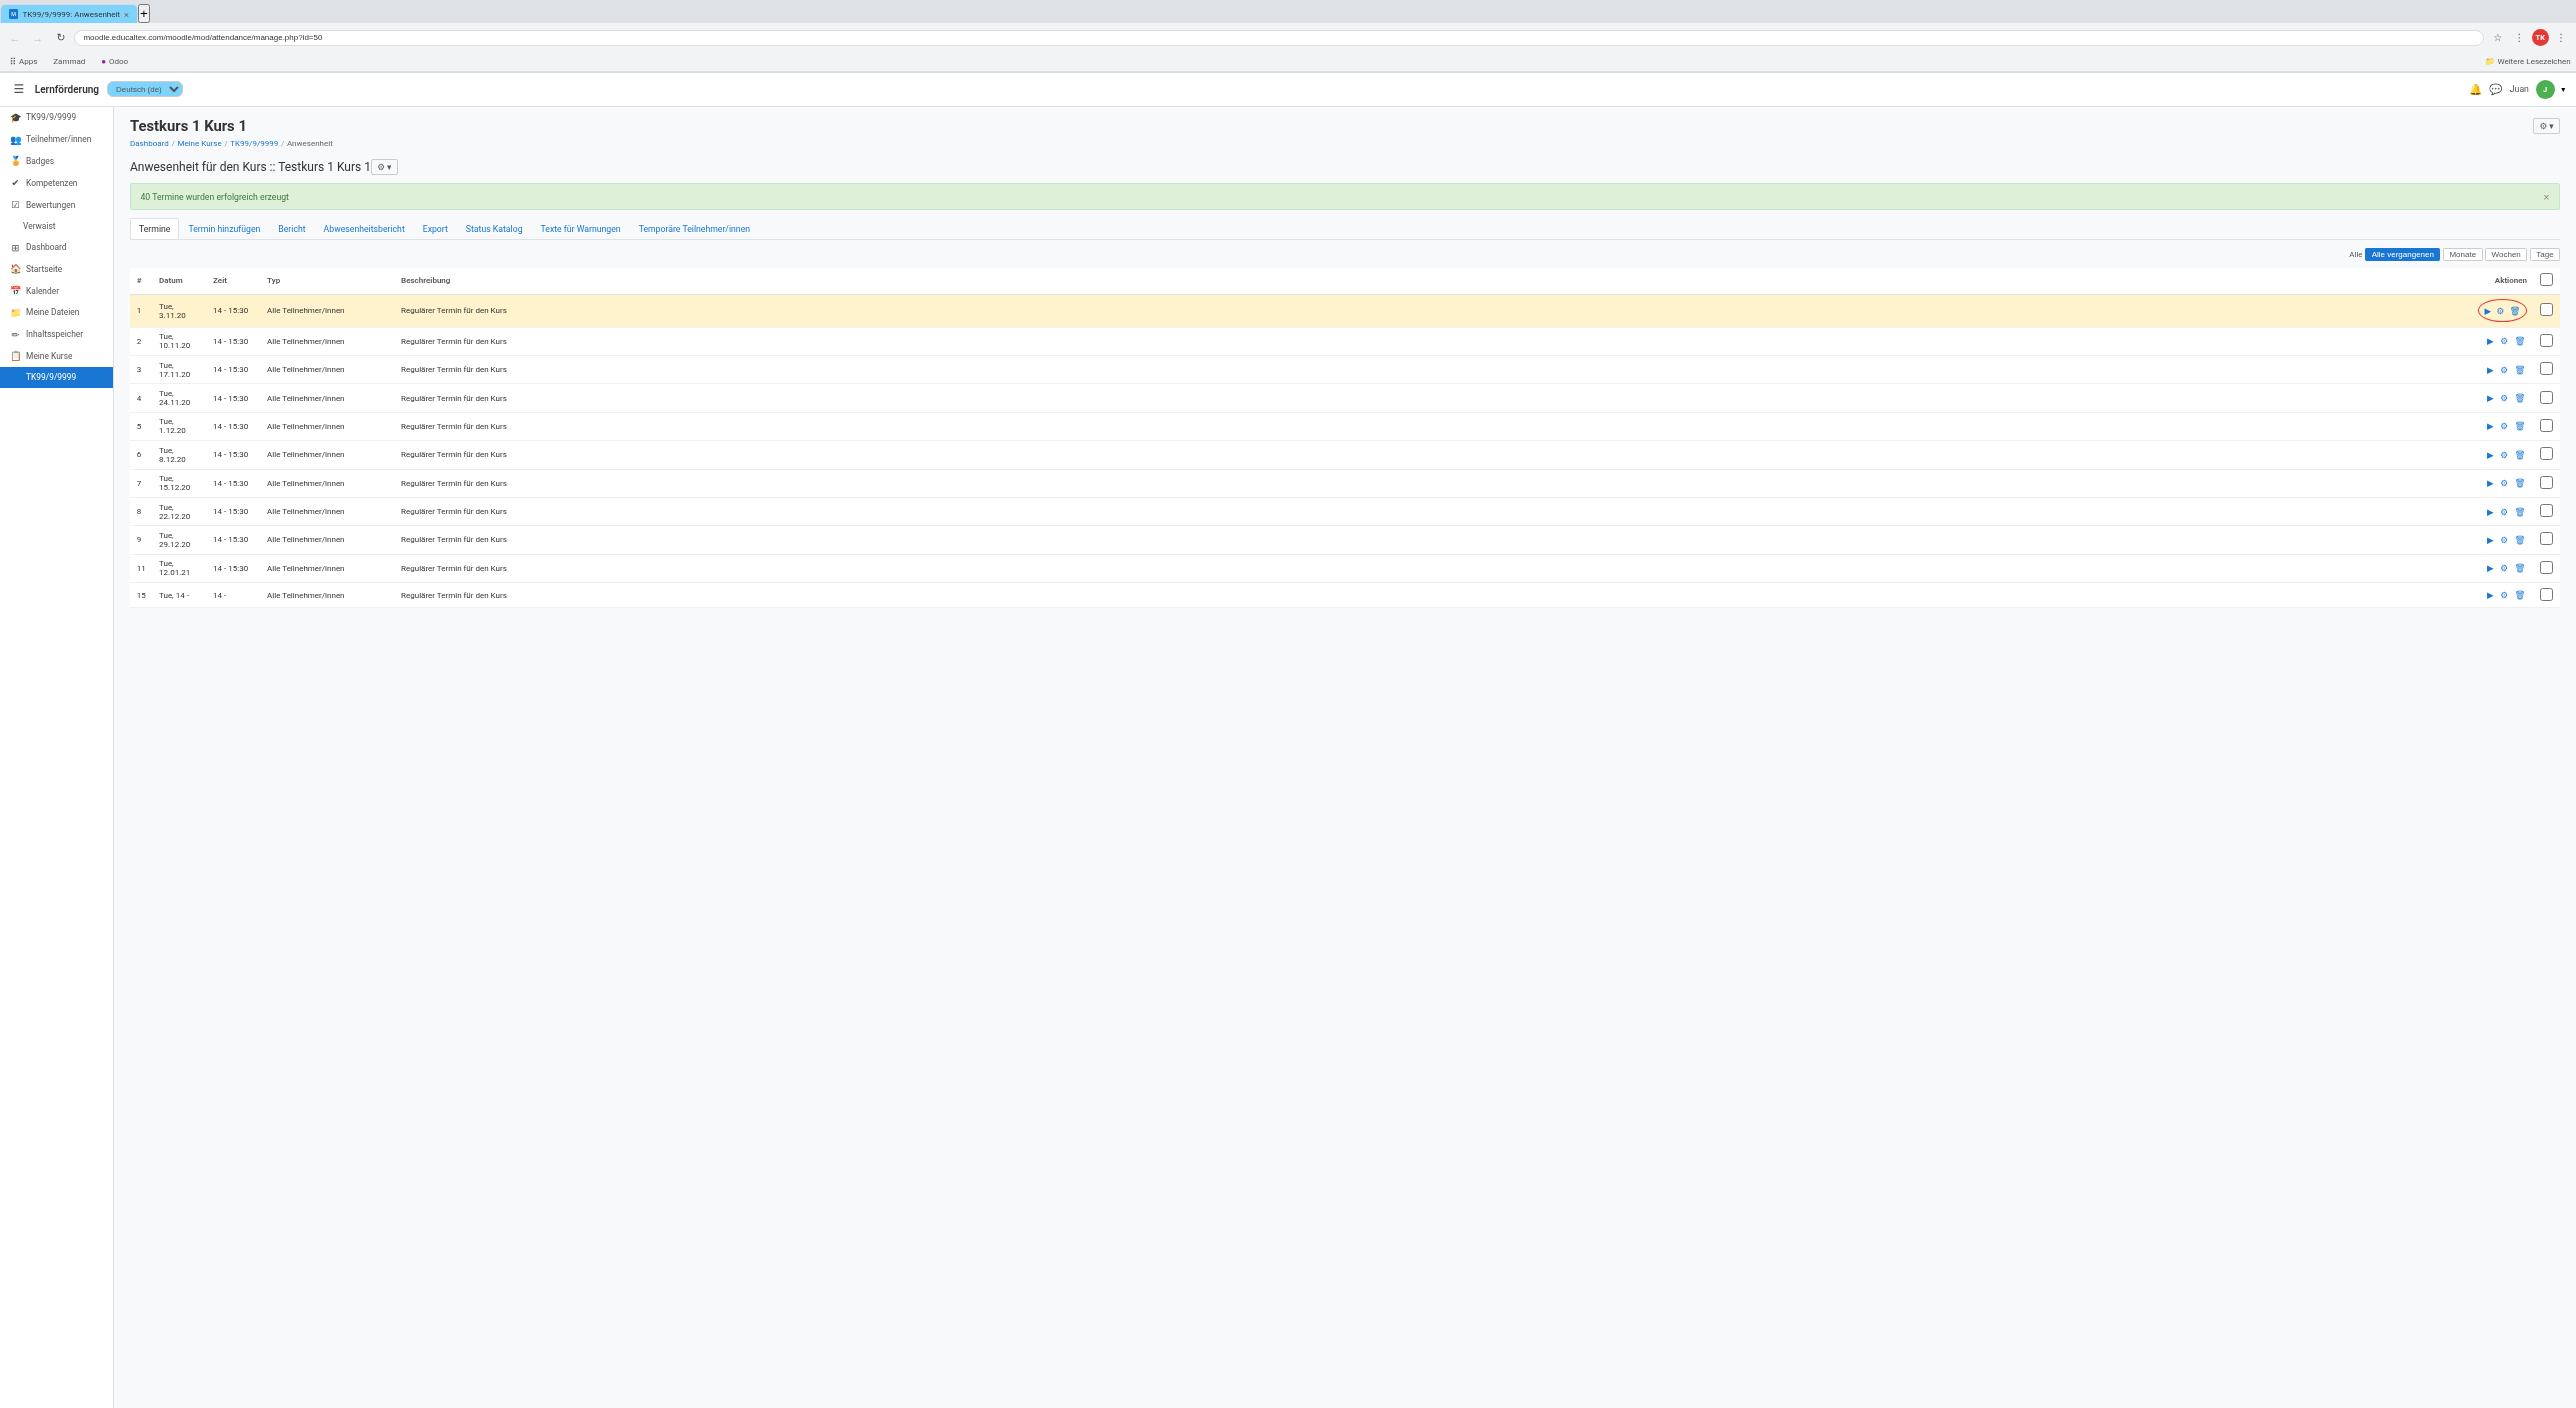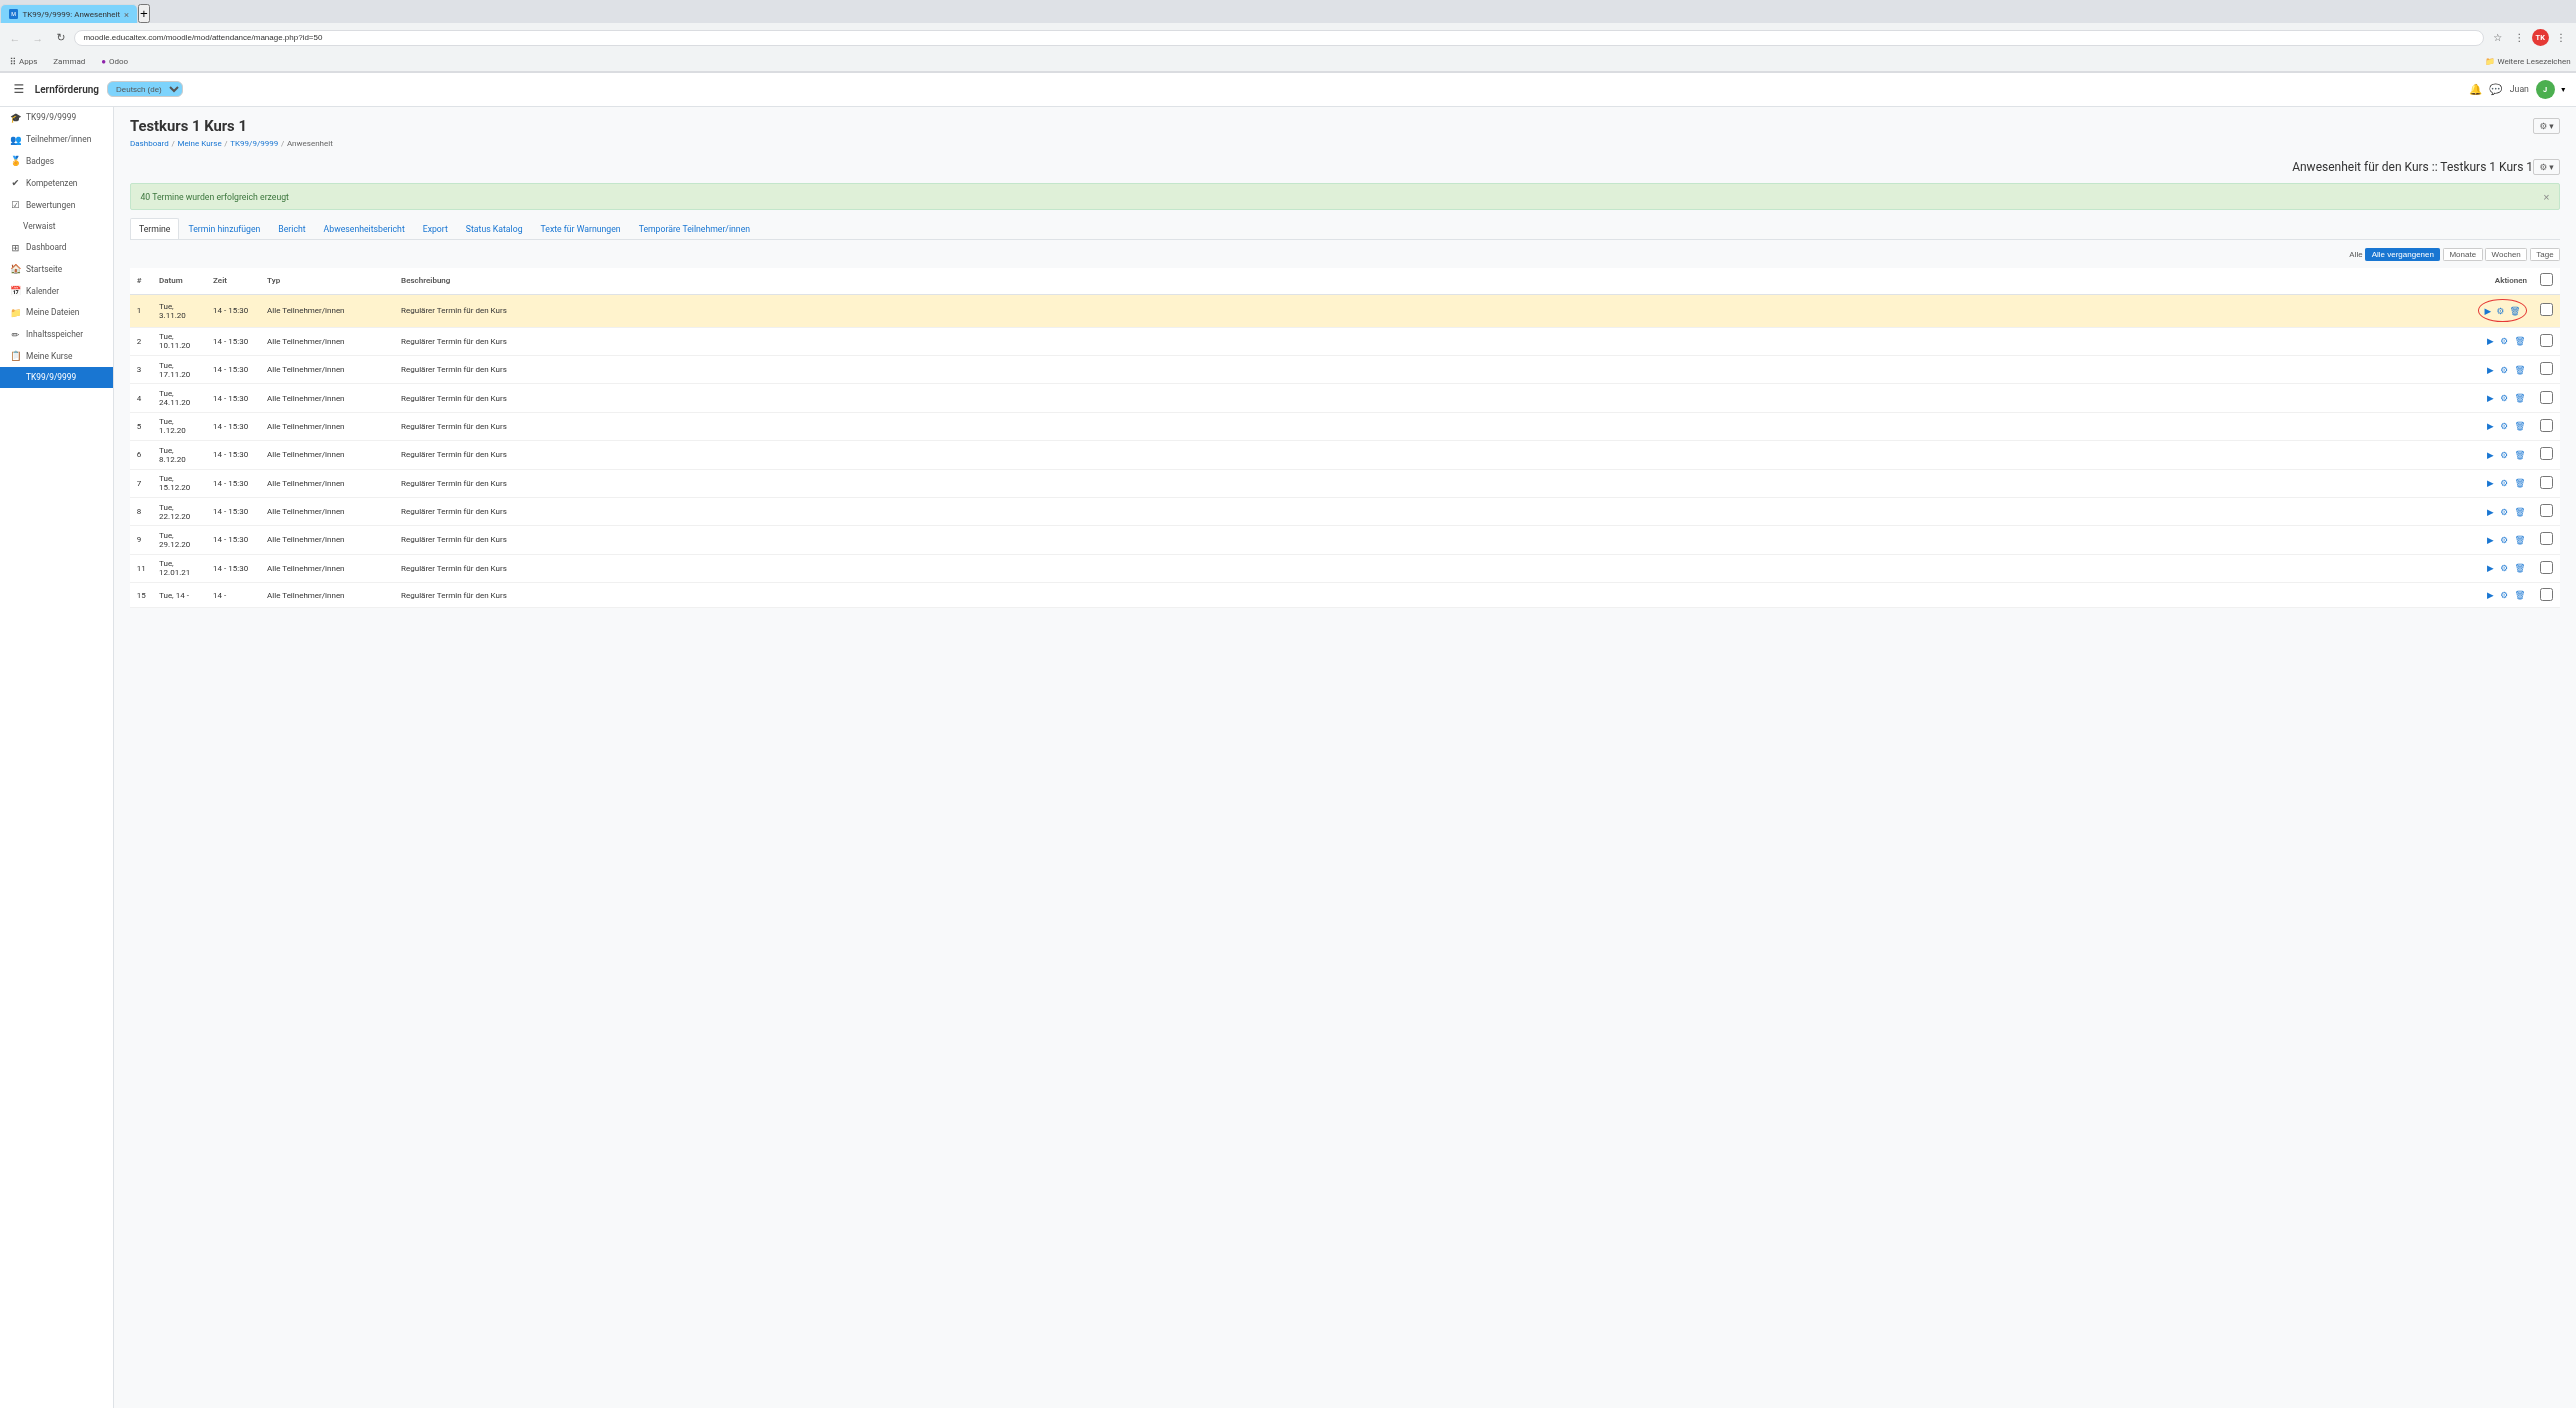--- a/index.html
+++ b/index.html
@@ -52,21 +52,21 @@
     
     .page-title { font-size: 14.8px; font-weight: 400; color: #333; margin-bottom: 4px; display: flex; align-items: center; justify-content: space-between; }
     .gear-btn { background: none; border: 0.7px solid #ccc; border-radius: 2px; padding: 2px 5.4px; cursor: pointer; font-size: 8.7px; color: #555; display: flex; align-items: center; gap: 2px; }
 
     
     .breadcrumb { display: flex; align-items: center; gap: 2.7px; font-size: 8px; color: #666; margin-bottom: 10.7px; }
     .breadcrumb a { color: #1976d2; text-decoration: none; }
     .breadcrumb-sep { color: #999; }
 
     
-    .section-header { font-size: 12px; font-weight: 400; color: #333; margin-bottom: 8px; display: flex; align-items: center; justify-content: flex-end; }
+    .section-header { font-size: 12px; font-weight: 400; color: #333; margin-bottom: 8px; display: flex; align-items: center; justify-content: flex-start; }
 
     
     .alert-success { background: #dff0d8; border: 0.7px solid #c3e6cb; color: #3c763d; padding: 6.7px 9.4px; border-radius: 2px; margin-bottom: 8px; display: flex; align-items: center; justify-content: space-between; font-size: 8.7px; }
     .alert-close { background: none; border: none; cursor: pointer; color: #888; font-size: 10.7px; }
 
     
     .nav-tabs { display: flex; gap: 0; border-bottom: 0.7px solid #dee2e6; margin-bottom: 8px; flex-wrap: wrap; }
     .nav-tab { padding: 4.7px 8px; font-size: 8.7px; color: #1976d2; cursor: pointer; border: 0.7px solid transparent; border-bottom: none; text-decoration: none; background: none; }
     .nav-tab.active { color: #333; border-color: #dee2e6; border-bottom-color: white; background: white; border-radius: 2px 2px 0 0; }
 

